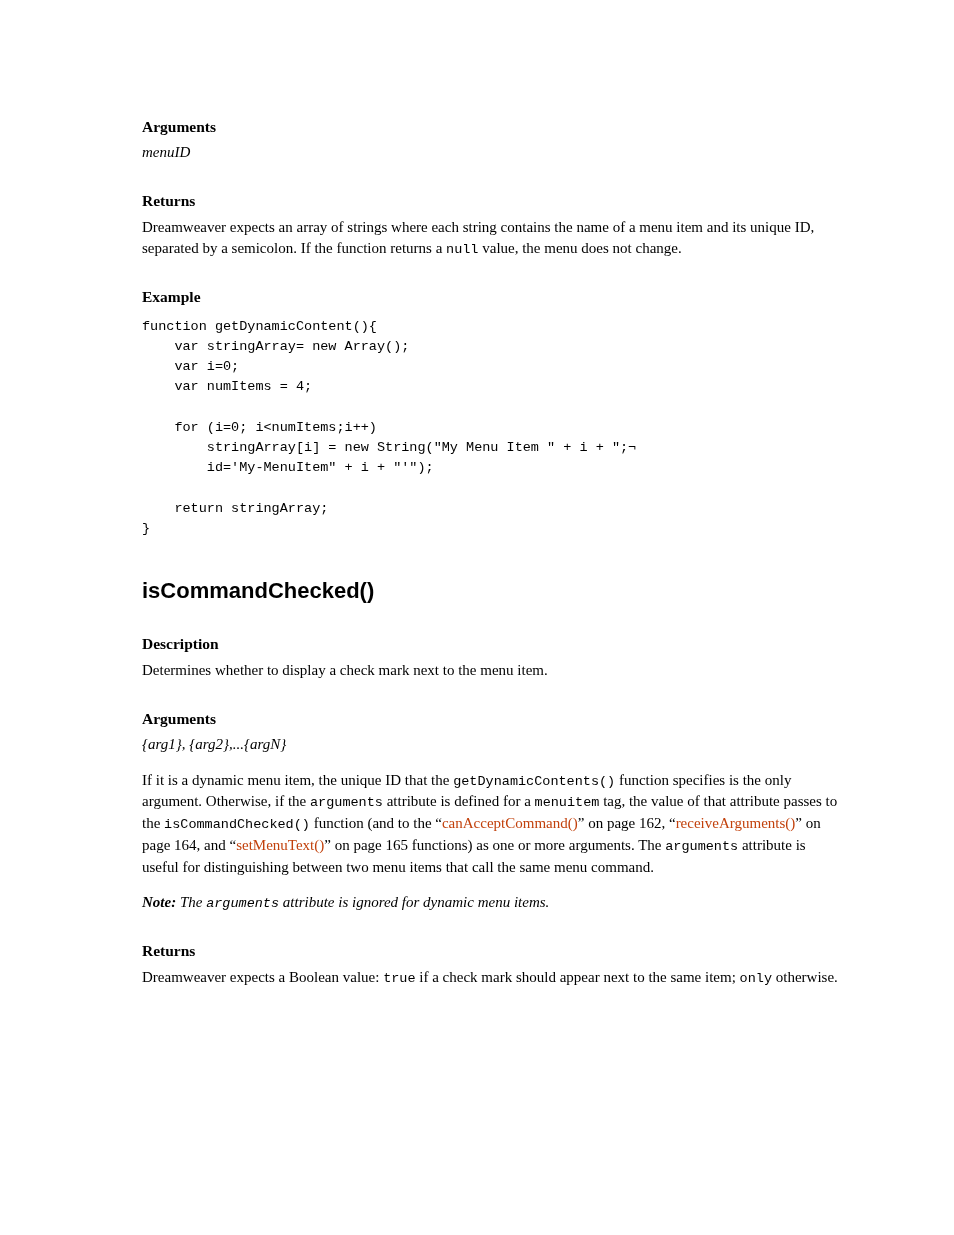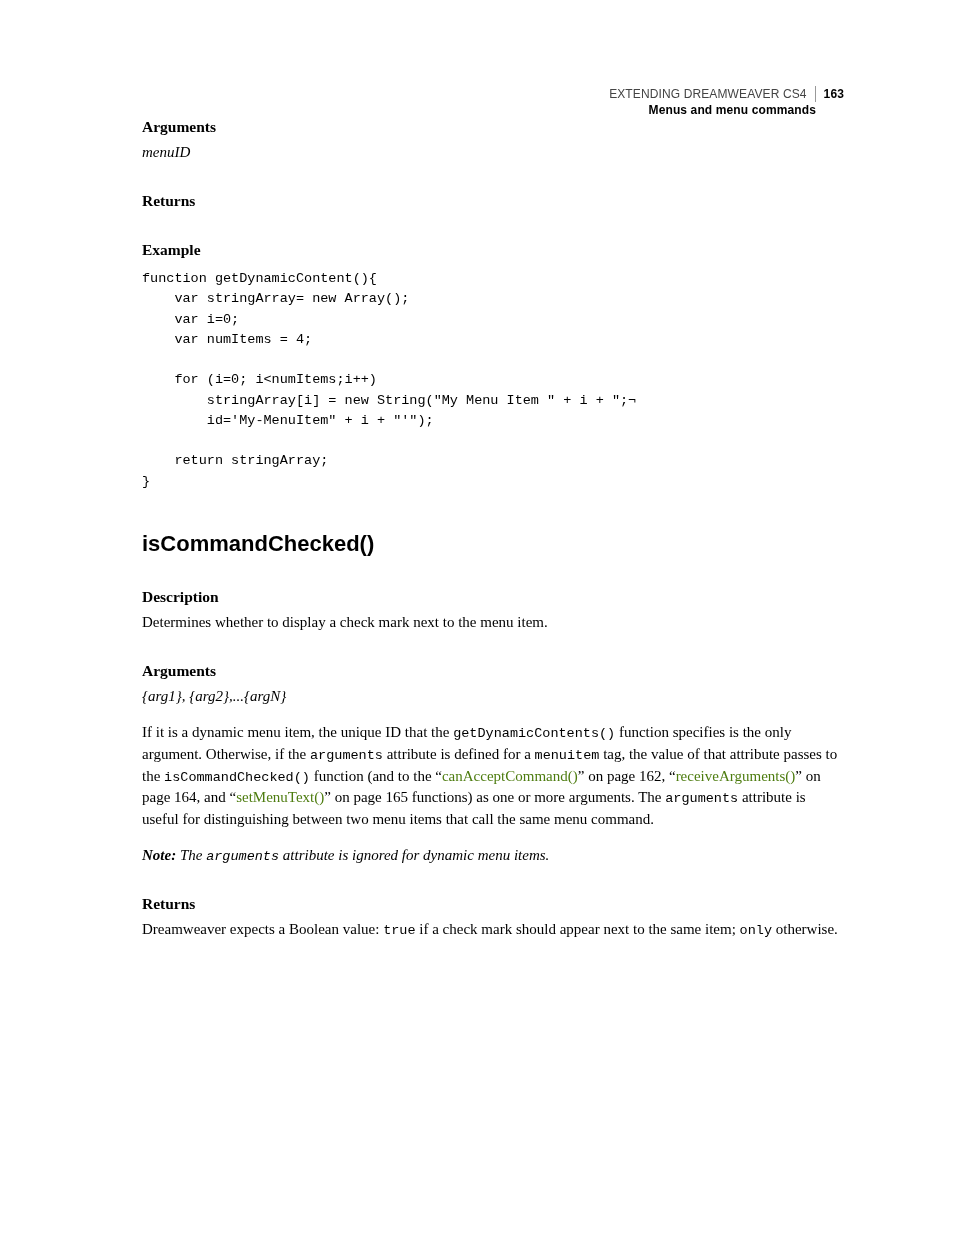--- a/index.html
+++ b/index.html
@@ -75,48 +75,44 @@
     margin: 8px 0 24px 0;
   }
   h2.func {
     font-family: "Myriad Pro", "Helvetica Neue", Arial, sans-serif;
     font-weight: 700;
     font-size: 22px;
     margin: 36px 0 18px 0;
     color: #000;
   }
   a.xref {
-    color: #4d7c0f;
+    color: #c2410c;
     text-decoration: none;
   }
   .note-lead {
     font-style: italic;
     font-weight: 700;
   }
 </style>
 </head>
 <body>
 
 <div class="page">
 
-  <div class="running-header">
-    <div class="row-top">
-      <span class="doc-title">EXTENDING DREAMWEAVER CS4</span>
-      <span class="page-num">163</span>
-    </div>
-    <div class="section-title">Menus and menu commands</div>
-  </div>
 
   <div class="content">
 
     <h3 class="section">Arguments</h3>
     <p class="ital">menuID</p>
 
 
     <h3 class="section">Returns</h3>
+    <p>
+      <span>Dreamweaver expects an array of strings where each string contains the name of a menu item and its unique ID, separated by a semicolon. If the function returns a </span><code>null</code><span> value, the menu does not change.</span>
+    </p>
 
     <h3 class="section">Example</h3>
 
     <pre class="code">function getDynamicContent(){
     var stringArray= new Array();
     var i=0;
     var numItems = 4;
 
     for (i=0; i&lt;numItems;i++)
         stringArray[i] = new String("My Menu Item " + i + ";¬

